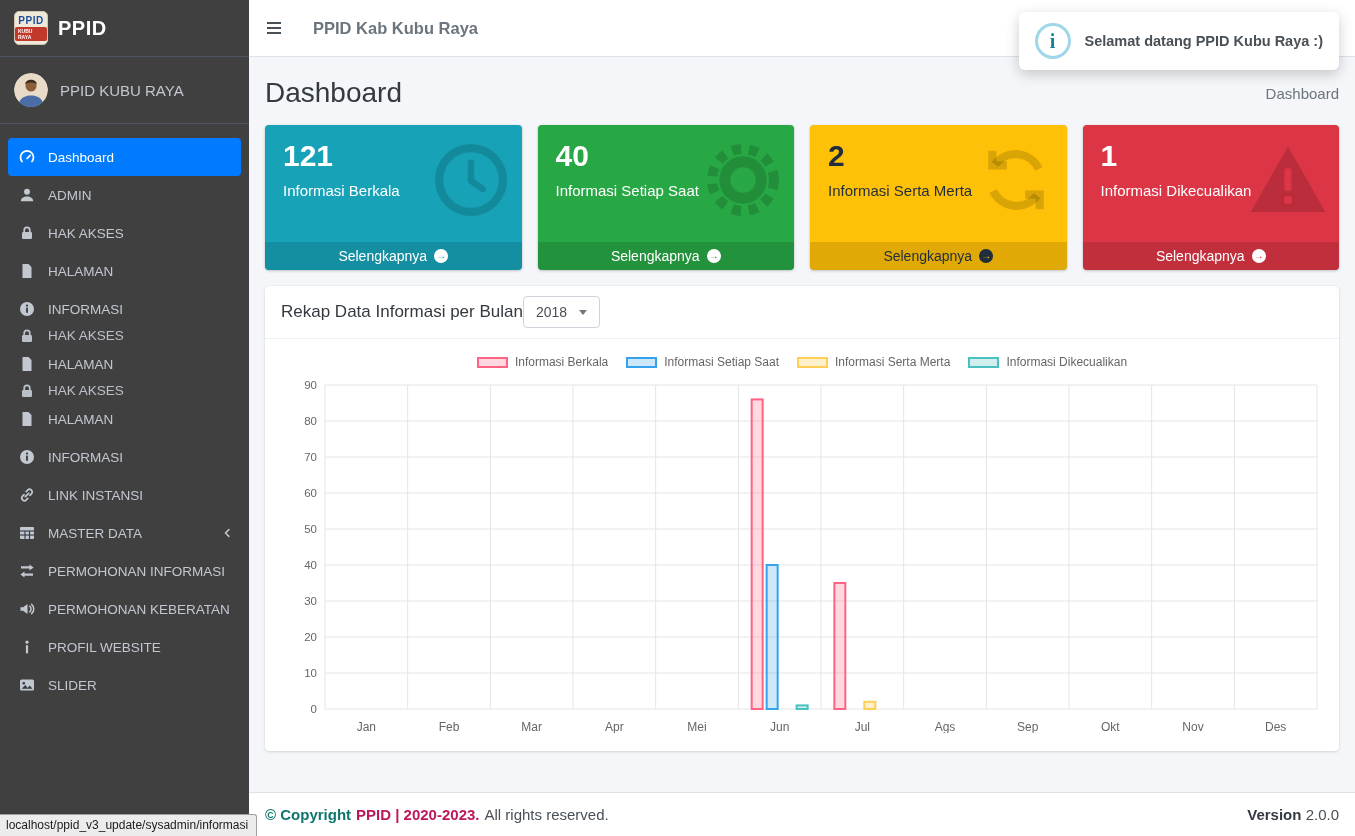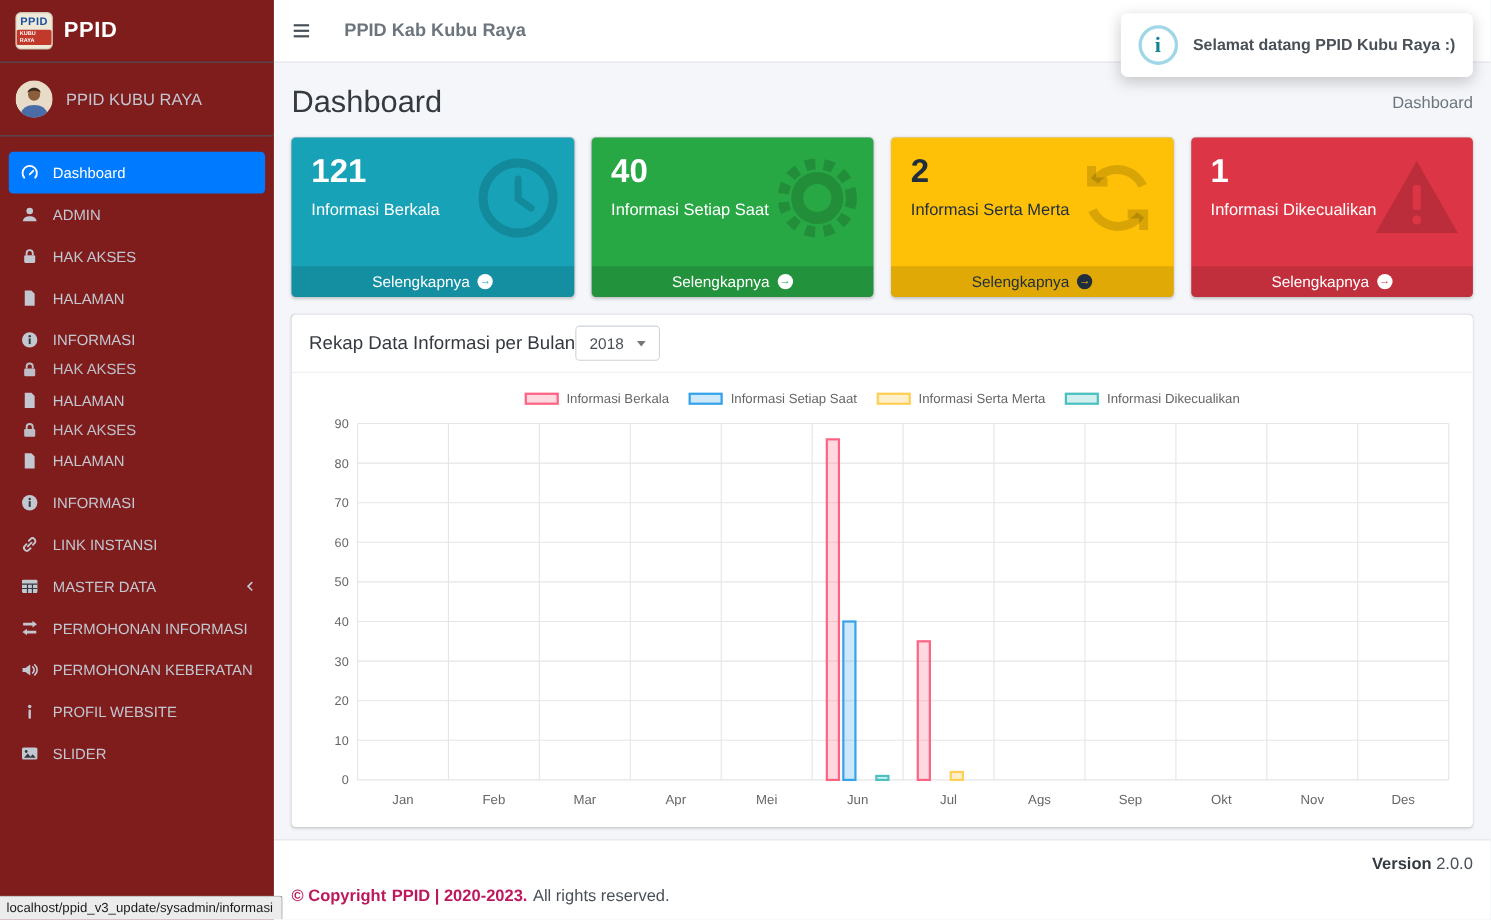--- a/index.html
+++ b/index.html
@@ -4,21 +4,21 @@
 <style>
   * { box-sizing: border-box; }
   html,body { margin:0; padding:0; }
   body {
     width:1355px; height:836px; overflow:hidden; position:relative;
     font-family:"Liberation Sans", sans-serif; background:#f4f6f9; color:#212529;
   }
   .app { display:flex; width:100%; height:100%; }
 
   
-  .sidebar { width:249px; min-width:249px; background:#7f1d1d; color:#c2c7d0; position:relative; z-index:5; display:flex; flex-direction:column; }
+  .sidebar { width:249px; min-width:249px; background:#404040; color:#c2c7d0; position:relative; z-index:5; display:flex; flex-direction:column; }
   .brand { height:57px; display:flex; align-items:center; gap:10px; padding:0 14px; border-bottom:1px solid #4b545c; }
   .logo-badge { width:34px; height:34px; border-radius:5px; background:#efe9da; display:flex; flex-direction:column; align-items:center; justify-content:center; overflow:hidden; border:1px solid #cfc7b2; }
   .logo-ppid { font-size:10px; font-weight:800; color:#1a4f9c; line-height:10px; letter-spacing:0.5px; }
   .logo-sub { font-size:5px; font-weight:700; color:#fff; background:#c0392b; padding:1px 3px; border-radius:2px; margin-top:1px; }
   .brand-text { color:#fff; font-size:20px; font-weight:700; letter-spacing:0.5px; }
   .user-panel { display:flex; align-items:center; gap:12px; padding:16px 14px; border-bottom:1px solid #4b545c; }
   .avatar { width:34px; height:34px; border-radius:50%; overflow:hidden; flex:0 0 34px; }
   .user-name { font-size:15px; color:#c2c7d0; }
   .nav { padding:14px 8px 8px; display:flex; flex-direction:column; }
   .nav-item { display:flex; align-items:center; gap:10px; padding:11px 8px; border-radius:4px; color:#c2c7d0; font-size:13.5px; cursor:pointer; white-space:nowrap; }
@@ -73,21 +73,21 @@
   .caret-down { width:0; height:0; border-left:4px solid transparent; border-right:4px solid transparent; border-top:5px solid #777; }
   .card-body { padding:8px 16px 14px; }
   .legend { display:flex; justify-content:center; gap:18px; padding:8px 0 10px; }
   .legend-item { display:flex; align-items:center; gap:7px; font-size:12px; color:#666; cursor:pointer; }
   .legend-swatch { width:31px; height:11px; border:2px solid; display:inline-block; }
 
   
   .footer { background:#fff; border-top:1px solid #dee2e6; padding:13px 16px; display:flex; justify-content:space-between;
             font-size:15px; color:#495057; flex:0 0 auto; }
   .footer-left { display:flex; gap:5px; align-items:baseline; }
-  .footer-left strong { color:#be185d;margin-top:29px; }
+  .footer-left strong { color:#0f766e; }
   .footer-link { color:#be185d; font-weight:700; text-decoration:none; cursor:pointer; }
   .footer-right strong { color:#343a40; }
 
   
   .statusbar { position:absolute; left:0; bottom:0; background:#ececec; color:#1c1c1c; font-size:12px;
                padding:3px 8px 4px 6px; border:1px solid #9f9f9f; border-left:none; border-bottom:none;
                border-top-right-radius:3px; z-index:99; white-space:nowrap;margin-top:43px; }
 </style>
 </head>
 <body>

